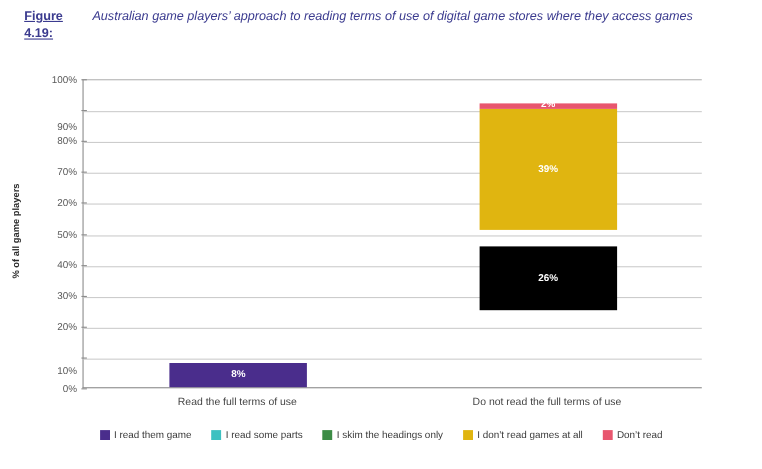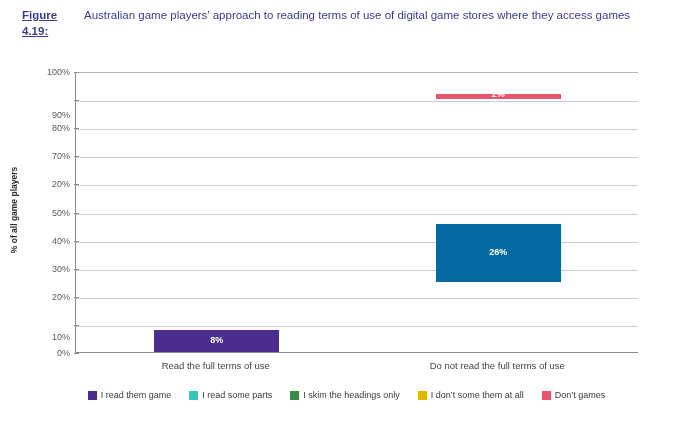--- a/index.html
+++ b/index.html
@@ -29,20 +29,21 @@
     font-weight: bold;
     display: inline-block;
     width: 62px;
     vertical-align: top;
     text-decoration: underline;
   }
   #figure-title .fig-text {
     display: inline-block;
     width: 570px;
     vertical-align: top;
+    font-style: italic;
   }
 
   
   #chart-area {
     position: absolute;
     left: 75px;
     top: 72px;
     width: 563px;
     height: 281px;
     border-left: 1px solid #8c8c8c;
@@ -196,22 +197,25 @@
     <div class="gridline" style="top: 112.4px;"></div>
     <div class="gridline" style="top: 84.3px;"></div>
     <div class="gridline" style="top: 56.2px;"></div>
     <div class="gridline" style="top: 28.1px;"></div>
     <div class="bar-group" style="left: 78.25px; width: 125px; height: 281px;">
       <div class="bar-seg" style="background: rgb(74, 45, 140); height: 22.48px; bottom: 0px;">
         <span class="seg-label">8%</span>
       </div>
     </div>
     <div class="bar-group" style="left: 359.75px; width: 125px; height: 281px;">
-      <div class="bar-seg" style="background: #0369a1; height: 58px; bottom: 70.25px;">
+      <div class="bar-seg" style="background: #000000; height: 58px; bottom: 70.25px;">
         <span class="seg-label">26%</span>
+      </div>
+      <div class="bar-seg" style="background: rgb(224, 181, 16); height: 109.59px; bottom: 143.31px;">
+        <span class="seg-label">39%</span>
       </div>
       <div class="bar-seg" style="background: rgb(232, 86, 110); height: 5.62px; bottom: 252.9px;">
         <span class="seg-label outside">2%</span>
       </div>
     </div>
   </div>
 
 <div id="x-labels">
     <div class="x-cat-label" style="left: 105.75px; width: 220px;">Read the full terms of use</div>
     <div class="x-cat-label" style="left: 387.25px; width: 220px;">Do not read the full terms of use</div>
@@ -225,25 +229,25 @@
     <div class="legend-item">
       <span class="legend-swatch" style="background: rgb(61, 193, 193);"></span>
       <span class="legend-label">I read some parts</span>
     </div>
     <div class="legend-item">
       <span class="legend-swatch" style="background: rgb(60, 140, 69);"></span>
       <span class="legend-label">I skim the headings only</span>
     </div>
     <div class="legend-item">
       <span class="legend-swatch" style="background: rgb(224, 181, 16);"></span>
-      <span class="legend-label">I don’t some them at all</span>
+      <span class="legend-label">I don’t read games at all</span>
     </div>
     <div class="legend-item">
       <span class="legend-swatch" style="background: rgb(232, 86, 110);"></span>
-      <span class="legend-label">Don’t games</span>
+      <span class="legend-label">Don’t read</span>
     </div>
   </div>
 
 <div class="y-tick-mark" style="top: 353px;"></div>
 <div class="y-tick-mark" style="top: 324.9px;"></div>
 <div class="y-tick-mark" style="top: 296.8px;"></div>
 <div class="y-tick-mark" style="top: 268.7px;"></div>
 <div class="y-tick-mark" style="top: 240.6px;"></div>
 <div class="y-tick-mark" style="top: 212.5px;"></div>
 <div class="y-tick-mark" style="top: 184.4px;"></div>

